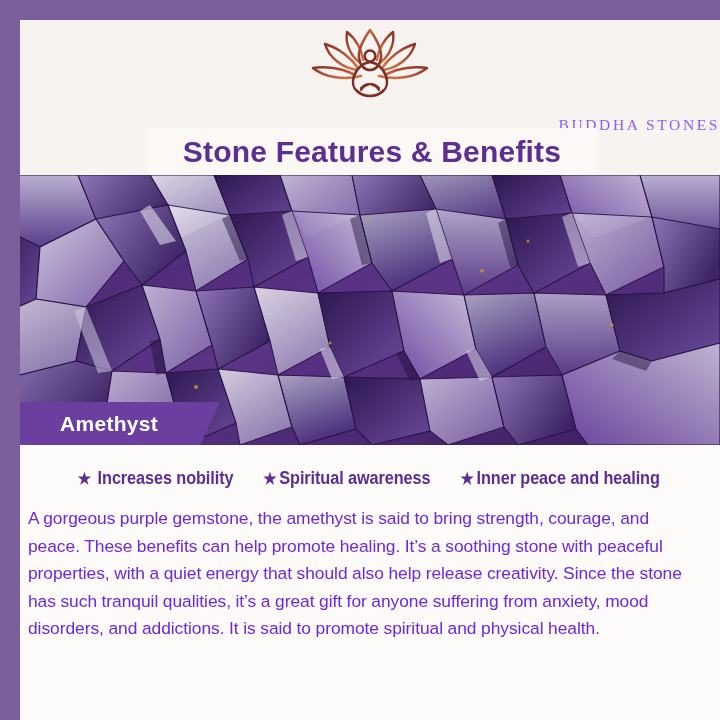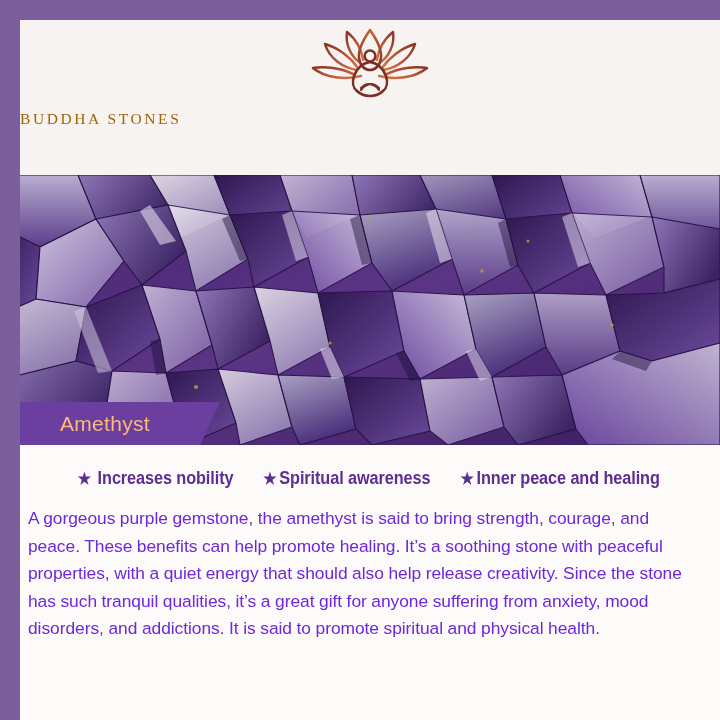--- a/index.html
+++ b/index.html
@@ -50,26 +50,26 @@
     text-align: center;
   }
   .logo-mark {
     display: block;
     margin: 0 auto;
     width: 150px;
     height: 72px;
   }
   .logo-word {
     display: block;
-    margin: 12px auto 0 auto;
+    margin: 18px auto 0 auto;
     font-family: "Liberation Serif", serif;
     font-size: 15.5px;
     letter-spacing: 2.6px;
-    color: #a16207;
-    text-align: left;
+    color: #8b5cf6;
+    text-align: right;
     white-space: nowrap;
   }
 
   
   .title-panel {
     position: absolute;
     left: 127px;
     top: 108px;
     width: 450px;
     height: 47px;
@@ -108,23 +108,23 @@
     width: 220px;
     background: #6b3fa0;
     display: flex;
     align-items: center;
     -webkit-clip-path: polygon(0 0, 100% 0, 91% 100%, 0 100%);
     clip-path: polygon(0 0, 100% 0, 91% 100%, 0 100%);
     z-index: 4;
   }
   .stone-name {
     margin-left: 60px;
-    color: #fdba74;
+    color: #ffffff;
     font-size: 21px;
-    font-weight: normal;
+    font-weight: bold;
     letter-spacing: 0.3px;
     white-space: nowrap;
   }
 
   
   .body-area {
     position: absolute;
     left: 0;
     top: 425px;
     width: 700px;
@@ -221,20 +221,23 @@
 
             <path d="M62 65 C66 69 70 70 75 70 C80 70 84 69 88 65" stroke="#7b2e26" stroke-width="2.6"></path>
             <path d="M66 62 C70 58 74 57 78 59 C81 60 83 62 84 64" stroke="#7b2e26" stroke-width="2.2"></path>
             <path d="M84 62 C80 58 76 57 72 59 C69 60 67 62 66 64" stroke="#7b2e26" stroke-width="2.2"></path>
           </g>
         </svg>
         <span class="logo-word">BUDDHA STONES</span>
       </div>
     </div>
 
+    <div class="title-panel">
+      <span class="title-text">Stone Features &amp; Benefits</span>
+    </div>
 
     <div class="photo">
       <svg viewBox="0 0 720 270" preserveAspectRatio="none" aria-hidden="true">
         <defs>
           <linearGradient id="bg1" x1="0" y1="0" x2="1" y2="1">
             <stop offset="0" stop-color="#45236e"></stop>
             <stop offset="0.5" stop-color="#5b3486"></stop>
             <stop offset="1" stop-color="#3a1d5e"></stop>
           </linearGradient>
           <linearGradient id="fa" x1="0" y1="0" x2="1" y2="1">

